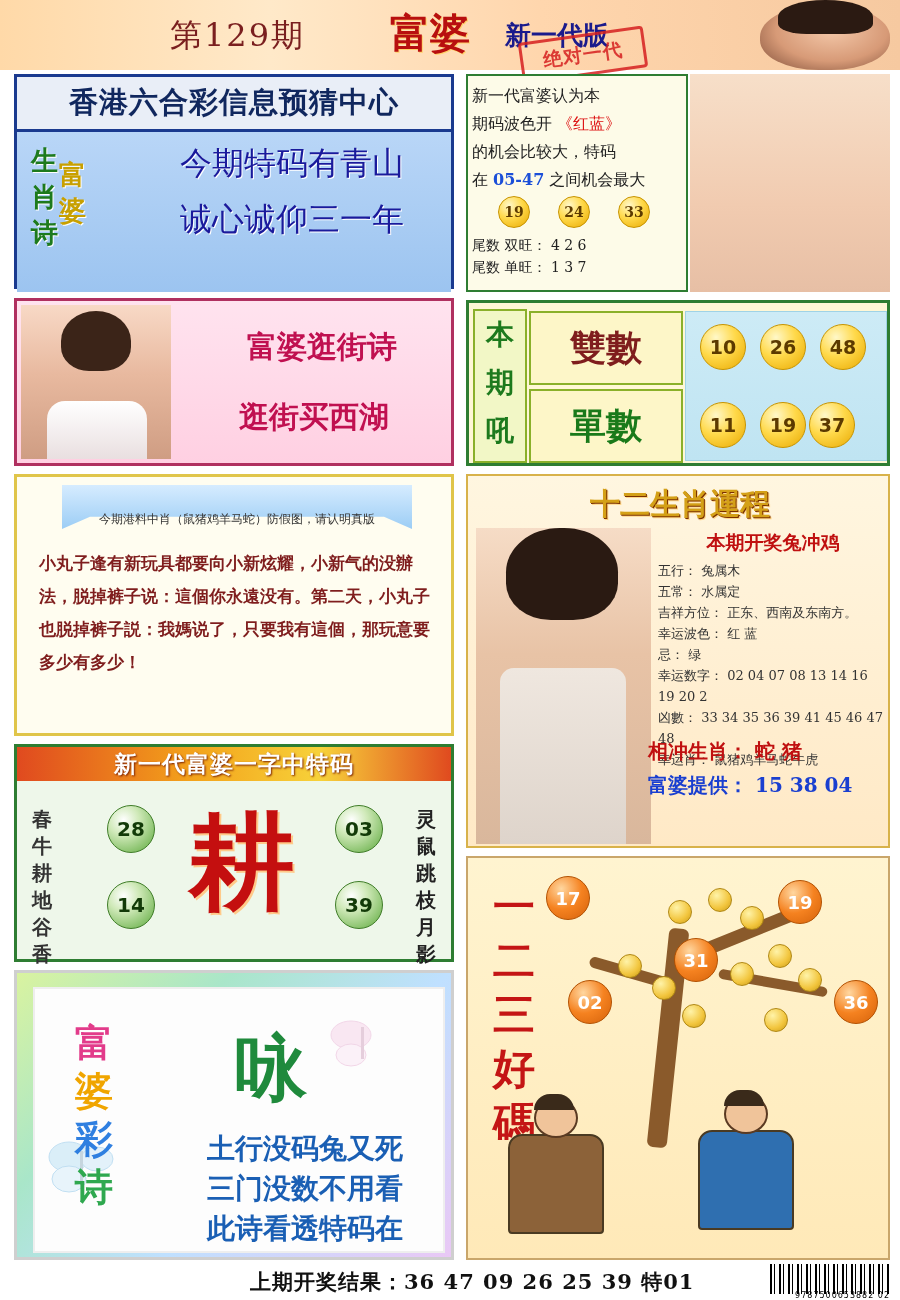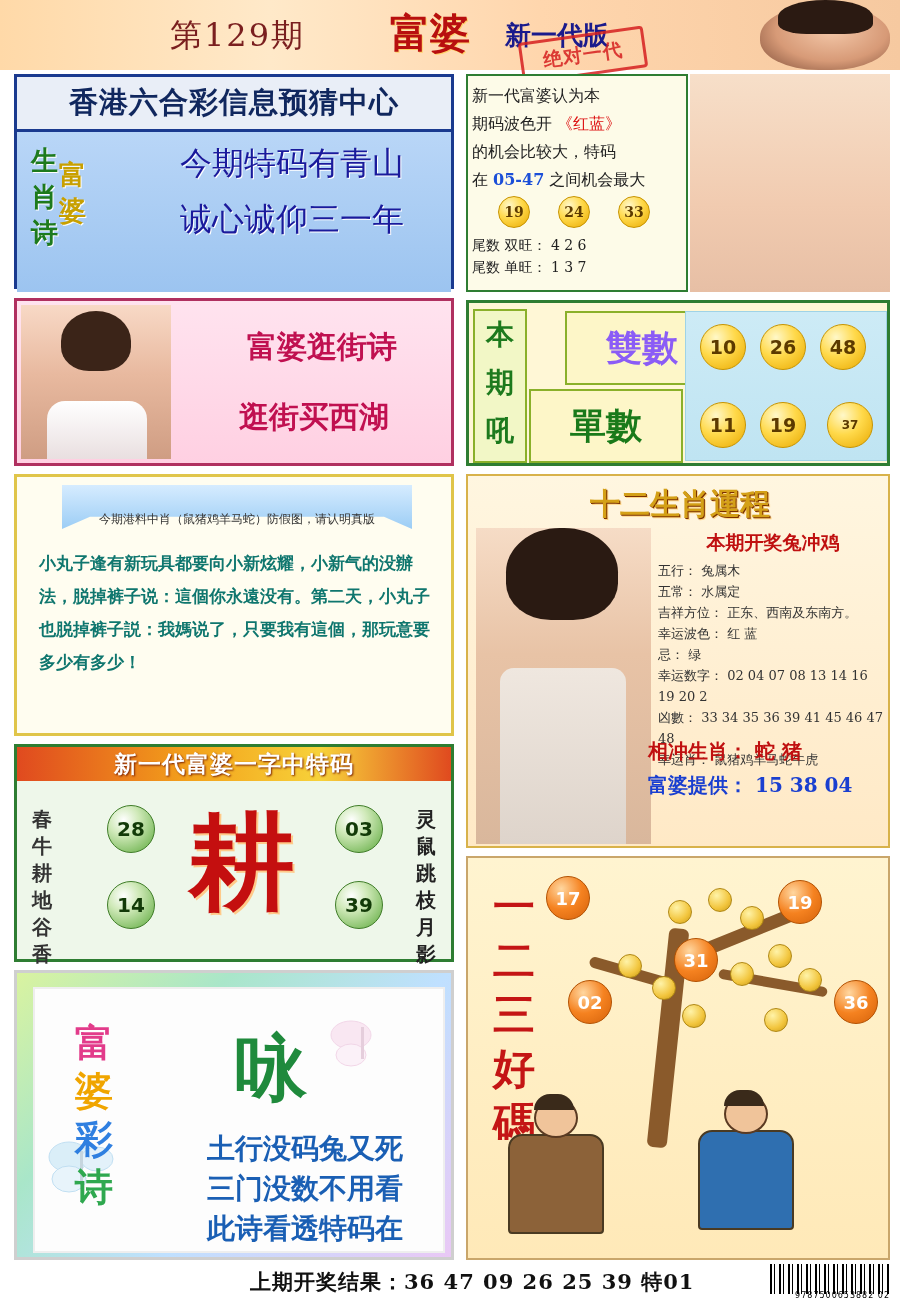--- a/index.html
+++ b/index.html
@@ -114,21 +114,21 @@
     position:absolute;left:0;top:8px;width:440px;text-align:center;
     font-size:16px;font-weight:bold;color:#c33a1e;
     font-family:"DejaVu Serif","Liberation Serif",serif;
   }
   .b3 .sub{
     position:absolute;left:0;top:34px;width:440px;text-align:center;
     font-size:12px;color:#333;
   }
   .b3 .story{
     position:absolute;left:22px;top:70px;width:400px;
-    font-size:17px;line-height:33px;color:#0f766e;font-weight:bold;
+    font-size:17px;line-height:33px;color:#7f1d1d;font-weight:bold;
     font-family:"DejaVu Serif","Liberation Serif",serif;
   }
 
   
   .b4{left:14px;top:744px;width:440px;height:218px;border:3px solid #2e7d32;background:#eef7ea;}
   .b4 .bar{
     height:34px;background:linear-gradient(90deg,#e04a1f,#f3a21b 40%,#f7d23a 70%,#e04a1f);
     display:flex;align-items:center;justify-content:center;
     font-size:23px;font-weight:bold;color:#fff;letter-spacing:1px;
     font-family:"DejaVu Serif","Liberation Serif",serif;
@@ -211,21 +211,21 @@
     background:#f2f7c6;border:2px solid #8ab02a;
     font-size:28px;font-weight:bold;color:#1d7a1d;text-align:center;line-height:48px;
     font-family:"DejaVu Serif","Liberation Serif",serif;
   }
   .r2 .cell{
     position:absolute;left:60px;width:150px;height:70px;border:2px solid #8ab02a;
     background:#fdf6c8;display:flex;align-items:center;justify-content:center;
     font-size:36px;font-weight:bold;
     font-family:"DejaVu Serif","Liberation Serif",serif;
   }
-  .c-even{top:8px;color:#8b5cf6;margin-left:36px;}
+  .c-even{top:8px;color:#7f1d1d;}
   .c-odd{top:86px;color:#1a7a1a;}
   .r2 .numzone{
     position:absolute;left:216px;top:8px;width:200px;height:148px;
     background:linear-gradient(180deg,#cdebf6,#bfe4f2);border:1px solid #9fd3e6;
   }
 
   .r3{left:466px;top:474px;width:424px;height:374px;border:2px solid #d8b24a;
       background:linear-gradient(180deg,#fff6e0,#ffe9c6);}
   .r3 .title{
     position:absolute;left:0;top:8px;width:424px;text-align:center;
@@ -418,21 +418,21 @@
       <div>吼</div>
     </div>
     <div class="cell c-even">雙數</div>
     <div class="cell c-odd">單數</div>
     <div class="numzone">
       <div class="yball" style="width:44px;height:44px;font-size:19px;left:14px;top:12px;">10</div>
       <div class="yball" style="width:44px;height:44px;font-size:19px;left:74px;top:12px;">26</div>
       <div class="yball" style="width:44px;height:44px;font-size:19px;left:134px;top:12px;">48</div>
       <div class="yball" style="width:44px;height:44px;font-size:19px;left:14px;top:90px;">11</div>
       <div class="yball" style="width:44px;height:44px;font-size:19px;left:74px;top:90px;">19</div>
-      <div class="yball" style="width:44px;height:44px;font-size:12px;left:141px;top:90px;">37</div>
+      <div class="yball" style="width:44px;height:44px;font-size:19px;left:123px;top:90px;">37</div>
     </div>
   </div>
 
   <div class="box r3">
     <div class="title">十二生肖運程</div>
     <div class="model"></div>
     <div class="sub">本期开奖兔冲鸡</div>
     <div class="rows">
       <div>五行： 兔属木</div>
       <div>五常： 水属定</div>

